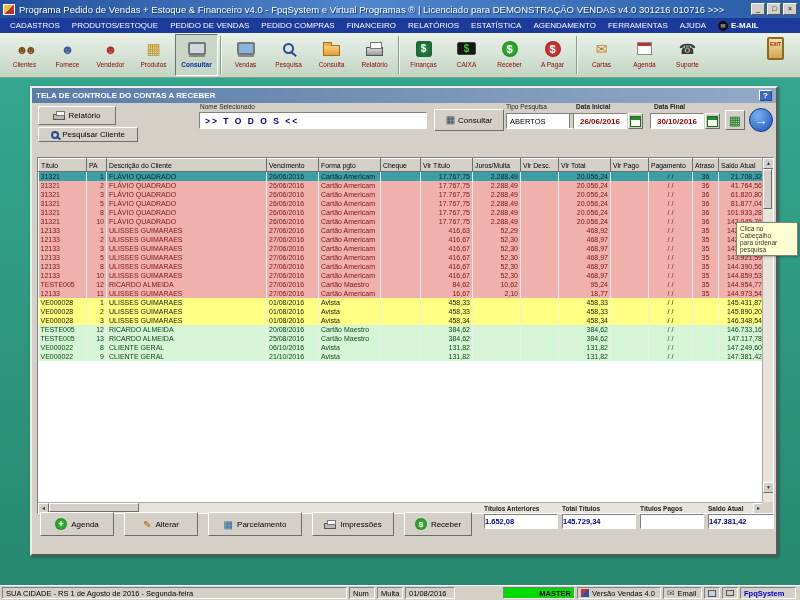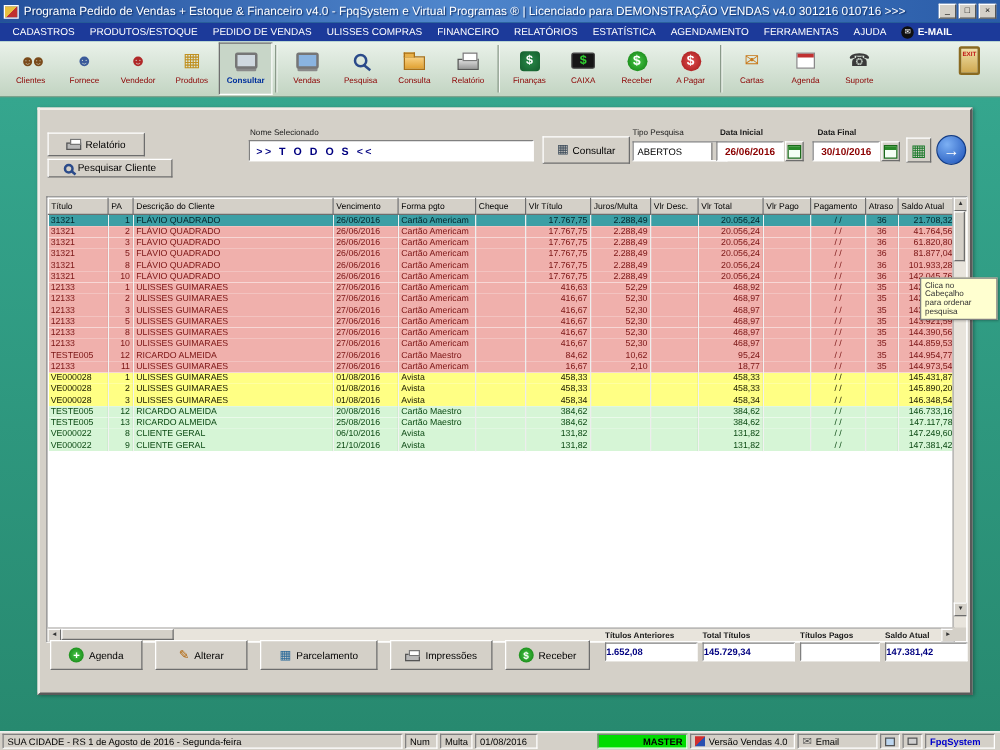--- a/index.html
+++ b/index.html
@@ -166,21 +166,21 @@
     <div class="win-btn">□</div>
     <div class="win-btn">×</div>
   </div>
 </div>
 
 <div id="menubar">
   <span id="menu-items" style="display:flex">
       <span class="menu-item">CADASTROS</span>
       <span class="menu-item">PRODUTOS/ESTOQUE</span>
       <span class="menu-item">PEDIDO DE VENDAS</span>
-      <span class="menu-item">ULISSES COMPRAS</span>
+      <span class="menu-item">PEDIDO COMPRAS</span>
       <span class="menu-item">FINANCEIRO</span>
       <span class="menu-item">RELATÓRIOS</span>
       <span class="menu-item">ESTATÍSTICA</span>
       <span class="menu-item">AGENDAMENTO</span>
       <span class="menu-item">FERRAMENTAS</span>
       <span class="menu-item">AJUDA</span>
     </span>
   <span class="menu-email-icon">✉</span>
   <span id="menu-email-label">E-MAIL</span>
 </div>
@@ -289,20 +289,24 @@
     <div class="tb-btn">
       <div class="tb-ic-wrap">
         <span class="i-exit">EXIT</span>
       </div>
       <div class="tb-lb"></div>
     </div>
   </div>
 
 <div id="mdi">
   <div id="window">
+    <div class="win-title">
+      <span>TELA DE CONTROLE DO CONTAS A RECEBER</span>
+      <div class="help-btn">?</div>
+    </div>
 
     <div class="controls">
       <div class="bev-btn" style="left:6px;top:3px;width:78px;height:19px">
         <span class="m-printer"></span>
         <span>Relatório</span>
       </div>
       <div class="bev-btn" style="left:6px;top:24px;width:100px;height:15px">
         <span class="m-mag"></span>
         <span>Pesquisar Cliente</span>
       </div>
@@ -794,21 +798,21 @@
     <div class="sb-seg" style="width: 44px; margin-top: 25px;">
       <span>12:44:03</span>
     </div>
     <div class="sb-seg sb-master" style="width: 72px;">
       <span>MASTER</span>
     </div>
     <div class="sb-seg" style="width: 84px;">
       <span class="i-ver"></span>
       <span>Versão Vendas 4.0</span>
     </div>
-    <div class="sb-seg" style="width: 64px;">
+    <div class="sb-seg" style="width: 39px;">
       <span class="i-env"></span>
       <span>Email</span>
     </div>
     <div class="sb-seg" style="width: 16px;">
       <span class="i-pc"></span>
       <span></span>
     </div>
     <div class="sb-seg" style="width: 16px;">
       <span class="i-prn"></span>
       <span></span>

